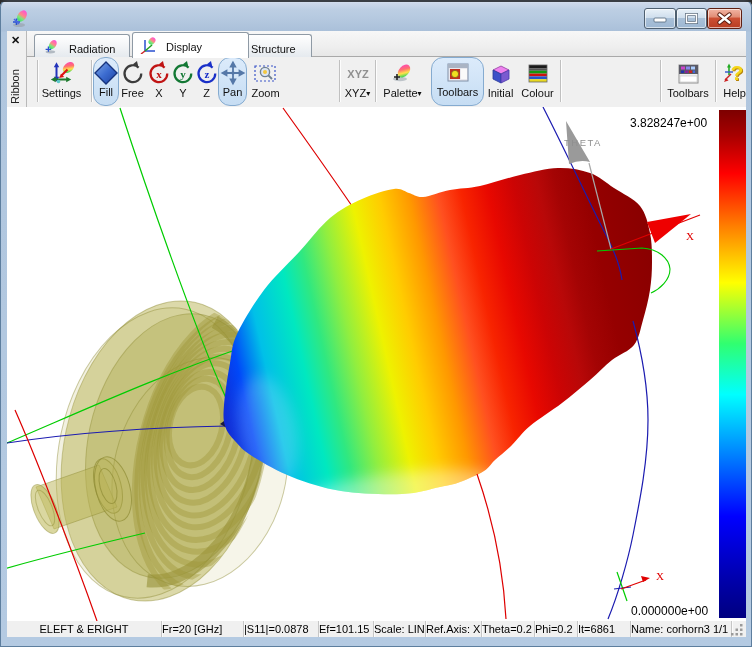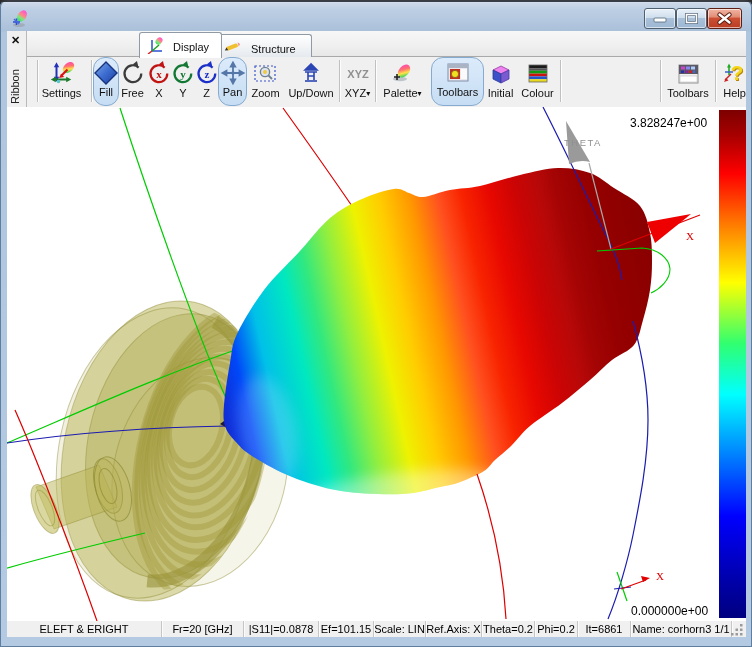--- a/index.html
+++ b/index.html
@@ -20,21 +20,21 @@
  background:linear-gradient(180deg,#f7f7f7 0,#efefef 60%,#e7e7e7 100%);}
 #ribbonstrip{position:absolute;left:7px;top:31px;width:19px;height:76px;background:#f0f0f0;border-right:1px solid #b9b9b9;z-index:5;}
 #xbtn{position:absolute;left:2px;top:3px;width:13px;height:13px;font-size:11px;font-weight:bold;color:#111;line-height:13px;text-align:center;}
 #ribbonlabel{position:absolute;left:2px;top:17px;width:14px;height:56px;writing-mode:vertical-rl;transform:rotate(180deg);font-size:11px;color:#222;}
 .tab{position:absolute;top:3px;height:23px;border:1px solid #8f9aa5;border-bottom:none;border-radius:3px 3px 0 0;
  background:linear-gradient(180deg,#ffffff 0,#f2f4f6 50%,#e4e9ee 100%);font-size:11px;color:#111;}
 .tab.sel{top:1px;height:25px;background:#ffffff;z-index:4;}
 .tab span{position:absolute;top:8px;}
 .tab svg{position:absolute;top:4px;}
 #tabRad{left:27px;width:94px;}
-#tabDis{left:132px;width:81px;}
+#tabDis{left:125px;width:81px;padding-left:34px;}
 #tabStr{left:209px;width:94px;}
 #tabExp{left:305px;width:82px;}
 
 #toolbar{position:absolute;left:7px;top:57px;width:739px;height:50px;background:#f0f0f0;border-bottom:1px solid #989898;}
 .tbtn{position:absolute;top:1px;height:46px;text-align:center;}
 .tbtn .lbl{position:absolute;width:100%;left:0;top:29px;font-size:11px;color:#111;white-space:nowrap;}
 .tbtn svg{position:absolute;left:50%;transform:translateX(-50%);top:3px;}
 .tbtn.sel{background:linear-gradient(180deg,#dcebfb 0,#c6ddf3 100%);border:1px solid #85abd0;border-radius:12px;top:0px;height:47px;text-decoration:underline;}
 .tbtn.sel svg{top:2px;}
 .tbtn.sel .lbl{top:28px;}
@@ -42,21 +42,21 @@
 .caret{font-size:8px;vertical-align:1px;}
 
 #viewport{position:absolute;left:7px;top:107px;width:739px;height:514px;background:#ffffff;overflow:hidden;}
 #scene{position:absolute;left:0;top:0;}
 #colorbar{position:absolute;left:712px;top:3px;width:27px;height:508px;
  background:linear-gradient(180deg,#7d0000 0%,#a80000 5%,#ff0000 12.5%,#ff8000 23%,#ffff00 34%,#30ff70 46%,#00ffff 56%,#0080ff 68%,#0000ff 80%,#0000a8 93%,#000080 100%);}
 #maxlbl{position:absolute;left:623px;top:9px;font-size:12px;color:#000;}
 
 #status{position:absolute;left:7px;top:621px;width:739px;height:16px;background:#f0f0f0;font-size:11px;color:#000;}
 .seg{position:absolute;top:0;height:16px;border-right:1px solid #c6c6c6;box-shadow:1px 0 0 #fbfbfb;}
-.seg div{position:absolute;top:2px;width:100%;text-align:center;white-space:nowrap;}
+.seg div{position:absolute;top:2px;width:100%;text-align:left;white-space:nowrap;}
 #grip{position:absolute;right:3px;top:3px;width:12px;height:12px;}
 </style></head>
 <body>
 <div id="win">
   <div style="position:absolute;top:0;left:0;right:0;height:2px;background:linear-gradient(90deg,#2a2a2a 0,#3a3e44 8px,#3a3e44 744px,#2a2a2a 100%);border-radius:7px 7px 0 0;z-index:9"></div>
   <svg id="appicon" width="20" height="20" viewBox="0 0 20 20">
     <defs>
         <linearGradient id="lobeg" x1="0" y1="0" x2="0" y2="1">
       <stop offset="0" stop-color="#ff4fd8"></stop>
           <stop offset="0.45" stop-color="#ff8888"></stop>
@@ -81,20 +81,28 @@
       </svg>
     </div>
   <div class="wbtn" id="btnclose">
       <svg class="glyph" viewBox="0 0 33 19">
         <path d="M11.5 5.5 L21.5 13.5 M21.5 5.5 L11.5 13.5" stroke="#5a1b0e" stroke-width="4.4" stroke-linecap="round"></path>
         <path d="M11.5 5.5 L21.5 13.5 M21.5 5.5 L11.5 13.5" stroke="#fff" stroke-width="2.4" stroke-linecap="round"></path>
       </svg>
     </div>
 
   <div id="tabrow">
+    <div class="tab" id="tabRad">
+        <svg width="18" height="16" viewBox="0 0 20 20" style="left:8px">
+          <ellipse cx="8" cy="16" rx="6" ry="2" fill="#9aa4ae" opacity="0.7"></ellipse>
+          <ellipse cx="11" cy="7" rx="4.2" ry="6.2" fill="url(#lobeg)" transform="rotate(35 11 7)"></ellipse>
+          <path d="M2 13 L9 13 M5.5 9.5 L5.5 16" stroke="#2a50d0" stroke-width="1.6"></path>
+        </svg>
+        <span style="left:34px">Radiation</span>
+      </div>
     <div class="tab sel" id="tabDis">
         <svg width="18" height="17" viewBox="0 0 18 17" style="left:7px">
           <ellipse cx="12" cy="4" rx="3" ry="4" fill="url(#lobeg)" transform="rotate(40 12 4)"></ellipse>
           <path d="M5 14 L5 3 M5 14 L15 14" stroke="#2a50d0" stroke-width="1.5"></path>
           <path d="M5 14 L1 17" stroke="#d02a2a" stroke-width="1.5"></path>
           <path d="M5 14 L12 8" stroke="#20a020" stroke-width="1.5"></path>
         </svg>
         <span style="left:33px">Display</span>
       </div>
     <div class="tab" id="tabStr">
@@ -189,30 +197,20 @@
       <div class="lbl">Pan</div>
       </div>
     <div class="tbtn" style="left:240px;width:37px">
         <svg width="28" height="26" viewBox="0 0 28 26">
       <rect x="3" y="5" width="20" height="15" fill="none" stroke="#3a55c8" stroke-width="1.2" stroke-dasharray="2 2"></rect>
       <circle cx="13" cy="11" r="4.6" fill="#dce6f2" stroke="#708090" stroke-width="1.4"></circle>
       <circle cx="13" cy="11" r="2" fill="#f4c83c"></circle>
       <path d="M16.4 14.4 L20 18" stroke="#708090" stroke-width="2"></path>
         </svg>
       <div class="lbl">Zoom</div>
-      </div>
-    <div class="tbtn" style="left:278px;width:52px">
-        <svg width="26" height="26" viewBox="0 0 26 26">
-      <g stroke="#2b46b4" stroke-width="1.6" fill="none">
-      <path d="M13 3 L7 9 L19 9 Z" fill="#2b46b4"></path>
-      <path d="M7 11 L19 11 M10 11 L10 19 M16 11 L16 19 M10 15 L16 15"></path>
-      <path d="M7 20 L19 20"></path>
-          </g>
-        </svg>
-      <div class="lbl">Up/Down</div>
       </div>
     <div class="tsep" style="left:332px"></div>
     <div class="tbtn" style="left:334px;width:33px">
         <svg width="30" height="26" viewBox="0 0 30 26">
       <text x="15" y="17" font-size="11" font-weight="bold" fill="#909090" text-anchor="middle">XYZ</text>
         </svg>
       <div class="lbl">XYZ<span class="caret">▾</span></div>
       </div>
     <div class="tsep" style="left:368px"></div>
     <div class="tbtn" style="left:371px;width:49px">

